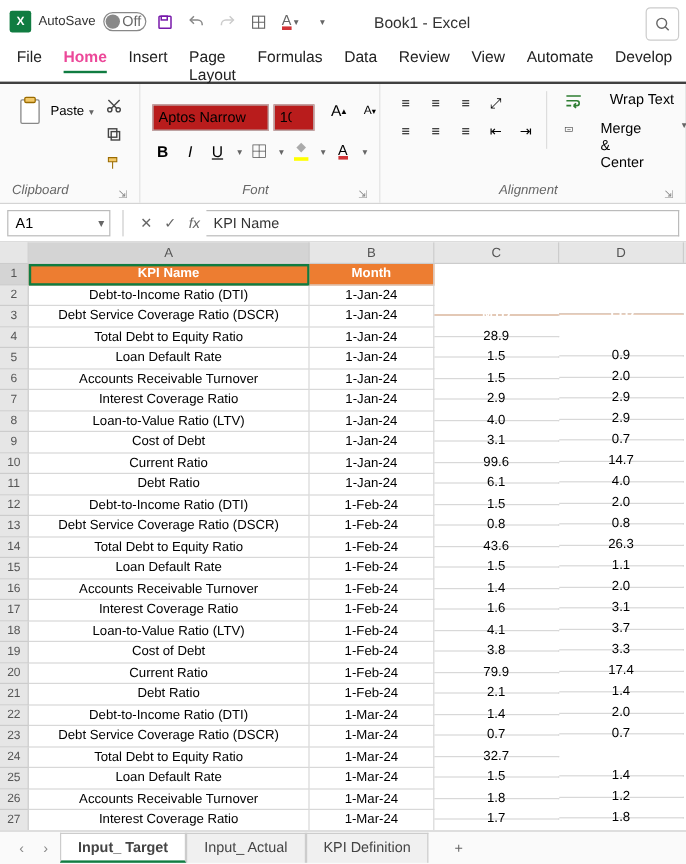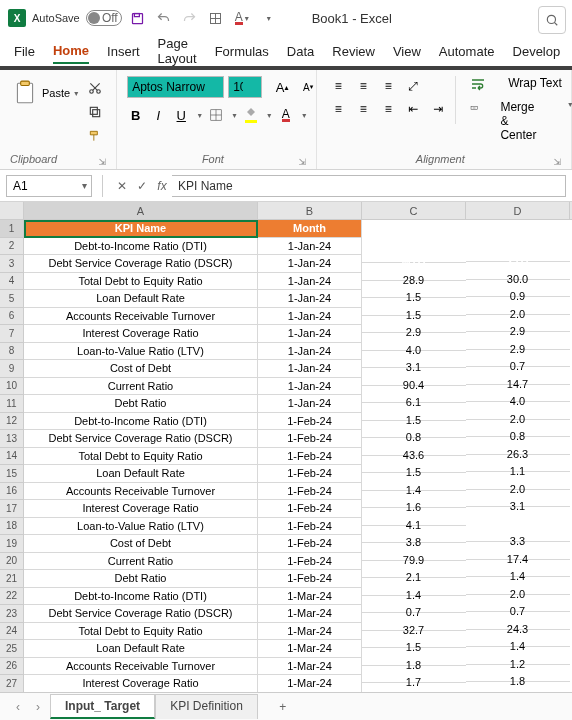--- a/index.html
+++ b/index.html
@@ -10,35 +10,35 @@
 .app-icon { width: 18px; height: 18px; background: #107c41; border-radius: 2px; display: flex; align-items: center; justify-content: center; color: #fff; font-weight: bold; font-size: 10px; }
 .autosave-lbl { font-size: 11px; color: #333; }
 .autosave-toggle { width: 36px; height: 16px; border: 1px solid #888; border-radius: 9px; position: relative; display: flex; align-items: center; justify-content: flex-end; padding: 0 3px; font-size: 8px; color:#666; }
 .autosave-toggle:before { content:''; position:absolute; left:1px; top:1px; width:12px; height:12px; border-radius:50%; background:#888; }
 .tb-icon { width: 20px; height: 20px; display:flex; align-items:center; justify-content:center; color:#666; }
 .tb-icon svg { width: 15px; height: 15px; }
 .book-title { margin-left: 28px; color:#333; font-size: 13px; }
 .search-box { position:absolute; right: 6px; top:6px; width: 28px; height: 28px; border: 1px solid #ccc; border-radius: 4px; display:flex; align-items:center; justify-content:center; }
 
 
-.ribbon-tabs { display:flex; align-items:center; gap: 18px; padding: 0 14px; height: 34px; border-bottom: 4px solid #404040; }
+.ribbon-tabs { display:flex; align-items:flex-start; gap: 18px; padding: 0 14px; height: 34px; border-bottom: 2px solid #404040; }
 .ribbon-tab { color:#222; font-size:13px; padding: 4px 0; cursor:pointer; }
-.ribbon-tab.active { border-bottom: 2px solid #107c41; color:#c2410c; font-weight:600; }
+.ribbon-tab.active { border-bottom: 2px solid #107c41; color:#ec4899; font-weight:600; }
 
 
 .ribbon { display:flex; height: 100px; border-bottom:1px solid #d4d4d4; background:#fafafa; }
 .group { display:flex; flex-direction:column; justify-content:space-between; border-right:1px solid #e3e3e3; padding: 6px 10px 2px; }
 .group-label { text-align:center; font-size:11px; color:#666; padding: 2px 0; font-style: italic; }
 .group-body { display:flex; align-items:flex-start; gap:6px; }
 .paste-block { display:flex; flex-direction:row; align-items:center; gap:2px; }
 .paste-icon { width: 30px; height: 34px; display:flex; align-items:center; justify-content:center; }
 .mini-col { display:flex; flex-direction:column; gap:4px; padding-top:2px; }
 .small-btn { width:22px; height:20px; display:flex; align-items:center; justify-content:center; }
 .font-row1 { display:flex; align-items:center; gap:4px; }
-.font-select { border:1px solid #bbb; height:22px; padding: 0 18px 0 4px; font-size:12px; background:#14b8a6; appearance:none; position:relative; }
+.font-select { border:1px solid #bbb; height:22px; padding: 0 18px 0 4px; font-size:12px; background:#b91c1c; appearance:none; position:relative;margin-top:11px; }
 .font-select.name { width: 100px; }
 .font-select.size { width: 34px; }
 .grow-shrink { display:flex; gap:2px; margin-left:4px; }
 .font-row2 { display:flex; align-items:center; gap:6px; margin-top:6px; }
 .format-btn { width:24px; height:22px; display:flex; align-items:center; justify-content:center; font-size:13px; border:1px solid transparent; }
 .color-swatch-under { border-bottom: 3px solid; padding-bottom:0; line-height:10px; }
 .align-grid { display:grid; grid-template-columns: repeat(5, 22px); gap:3px; }
 .align-cell { height:20px; display:flex; align-items:center; justify-content:center; }
 .wrap-item { display:flex; align-items:flex-start; gap:22px; height:24px; padding:0 6px; }
 
@@ -294,21 +294,20 @@
         <div class="cell col-A c-A selected">KPI Name</div>
         <div class="cell col-B c-B">Month</div>
         <div class="cell col-C c-C">MTD</div>
         <div class="cell col-D c-D">YTD</div>
       </div>
       <div class="row">
         <div class="row-head">2</div>
         <div class="cell col-A c-A">Debt-to-Income Ratio (DTI)</div>
         <div class="cell col-B c-B">1-Jan-24</div>
         <div class="cell col-C c-C">28.9</div>
-        <div class="cell col-D c-D">30.0</div>
       </div>
       <div class="row">
         <div class="row-head">3</div>
         <div class="cell col-A c-A">Debt Service Coverage Ratio (DSCR)</div>
         <div class="cell col-B c-B">1-Jan-24</div>
         <div class="cell col-C c-C">1.5</div>
         <div class="cell col-D c-D">0.9</div>
       </div>
       <div class="row">
         <div class="row-head">4</div>
@@ -335,21 +334,21 @@
         <div class="row-head">7</div>
         <div class="cell col-A c-A">Interest Coverage Ratio</div>
         <div class="cell col-B c-B">1-Jan-24</div>
         <div class="cell col-C c-C">3.1</div>
         <div class="cell col-D c-D">0.7</div>
       </div>
       <div class="row">
         <div class="row-head">8</div>
         <div class="cell col-A c-A">Loan-to-Value Ratio (LTV)</div>
         <div class="cell col-B c-B">1-Jan-24</div>
-        <div class="cell col-C c-C">90.4</div>
+        <div class="cell col-C c-C">99.6</div>
         <div class="cell col-D c-D">14.7</div>
       </div>
       <div class="row">
         <div class="row-head">9</div>
         <div class="cell col-A c-A">Cost of Debt</div>
         <div class="cell col-B c-B">1-Jan-24</div>
         <div class="cell col-C c-C">6.1</div>
         <div class="cell col-D c-D">4.0</div>
       </div>
       <div class="row">
@@ -392,20 +391,21 @@
         <div class="cell col-A c-A">Loan Default Rate</div>
         <div class="cell col-B c-B">1-Feb-24</div>
         <div class="cell col-C c-C">1.6</div>
         <div class="cell col-D c-D">3.1</div>
       </div>
       <div class="row">
         <div class="row-head">16</div>
         <div class="cell col-A c-A">Accounts Receivable Turnover</div>
         <div class="cell col-B c-B">1-Feb-24</div>
         <div class="cell col-C c-C">4.1</div>
+        <div class="cell col-D c-D">3.7</div>
       </div>
       <div class="row">
         <div class="row-head">17</div>
         <div class="cell col-A c-A">Interest Coverage Ratio</div>
         <div class="cell col-B c-B">1-Feb-24</div>
         <div class="cell col-C c-C">3.8</div>
         <div class="cell col-D c-D">3.3</div>
       </div>
       <div class="row">
         <div class="row-head">18</div>
@@ -433,21 +433,20 @@
         <div class="cell col-A c-A">Debt Ratio</div>
         <div class="cell col-B c-B">1-Feb-24</div>
         <div class="cell col-C c-C">0.7</div>
         <div class="cell col-D c-D">0.7</div>
       </div>
       <div class="row">
         <div class="row-head">22</div>
         <div class="cell col-A c-A">Debt-to-Income Ratio (DTI)</div>
         <div class="cell col-B c-B">1-Mar-24</div>
         <div class="cell col-C c-C">32.7</div>
-        <div class="cell col-D c-D">24.3</div>
       </div>
       <div class="row">
         <div class="row-head">23</div>
         <div class="cell col-A c-A">Debt Service Coverage Ratio (DSCR)</div>
         <div class="cell col-B c-B">1-Mar-24</div>
         <div class="cell col-C c-C">1.5</div>
         <div class="cell col-D c-D">1.4</div>
       </div>
       <div class="row">
         <div class="row-head">24</div>
@@ -478,16 +477,17 @@
         <div class="cell col-D c-D">3.3</div>
       </div>
     </div>
 </div>
 
 <div class="sheet-bar">
   <div class="nav-arrow">‹</div>
   <div class="nav-arrow">›</div>
   <div id="sheet-tabs" style="display:flex; gap:0;">
       <div class="sheet-tab active">Input_ Target</div>
+      <div class="sheet-tab">Input_ Actual</div>
       <div class="sheet-tab">KPI Definition</div>
     </div>
   <div class="add-sheet">+</div>
 </div>
 
 </body></html>

